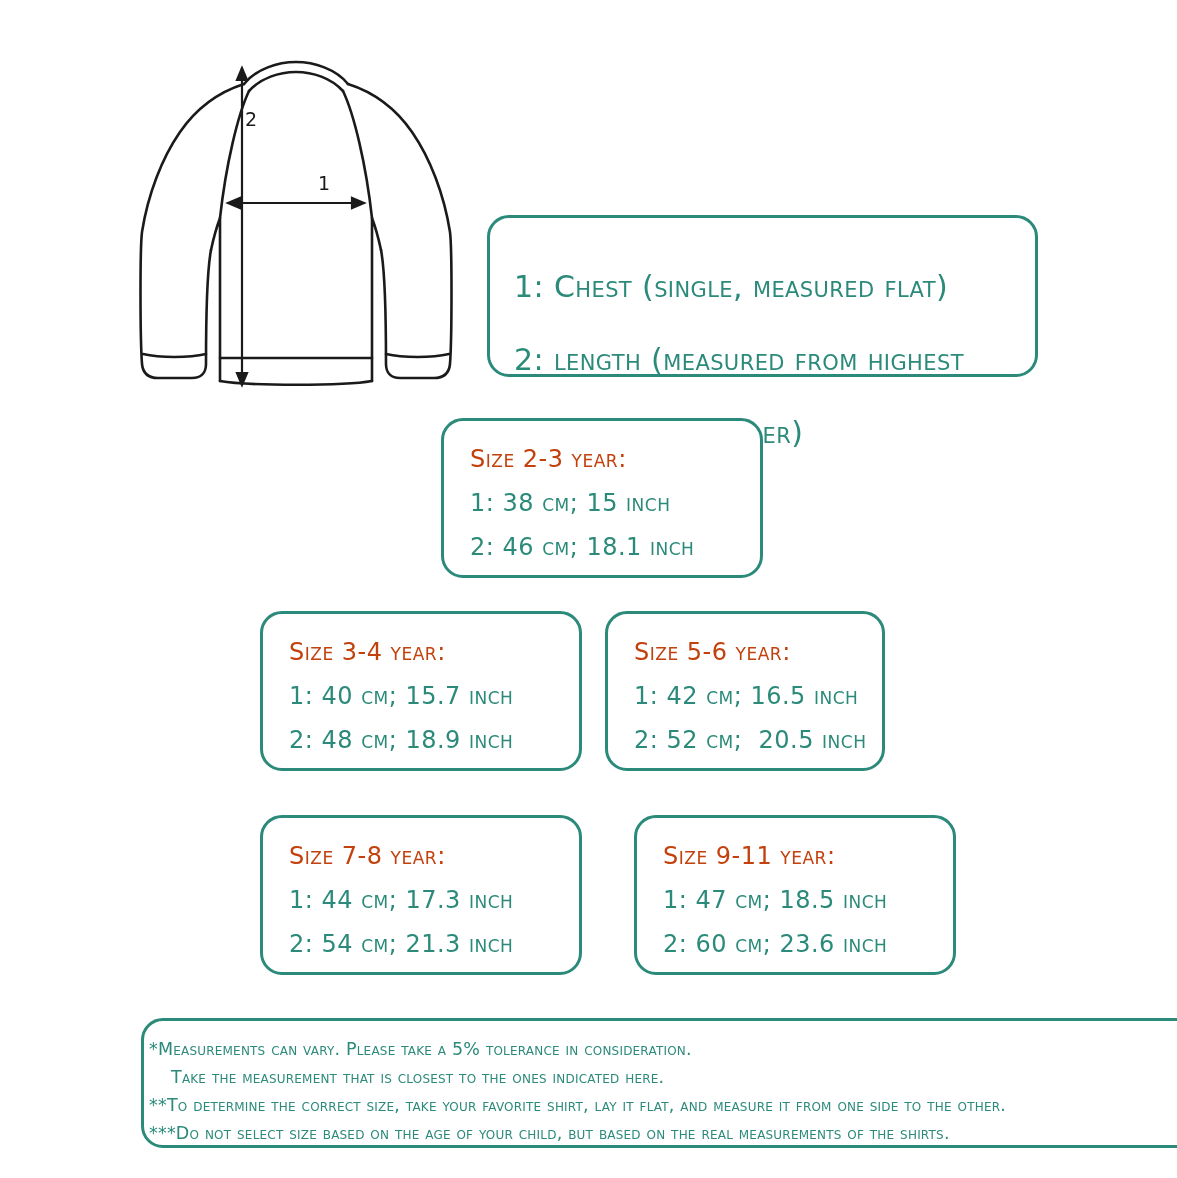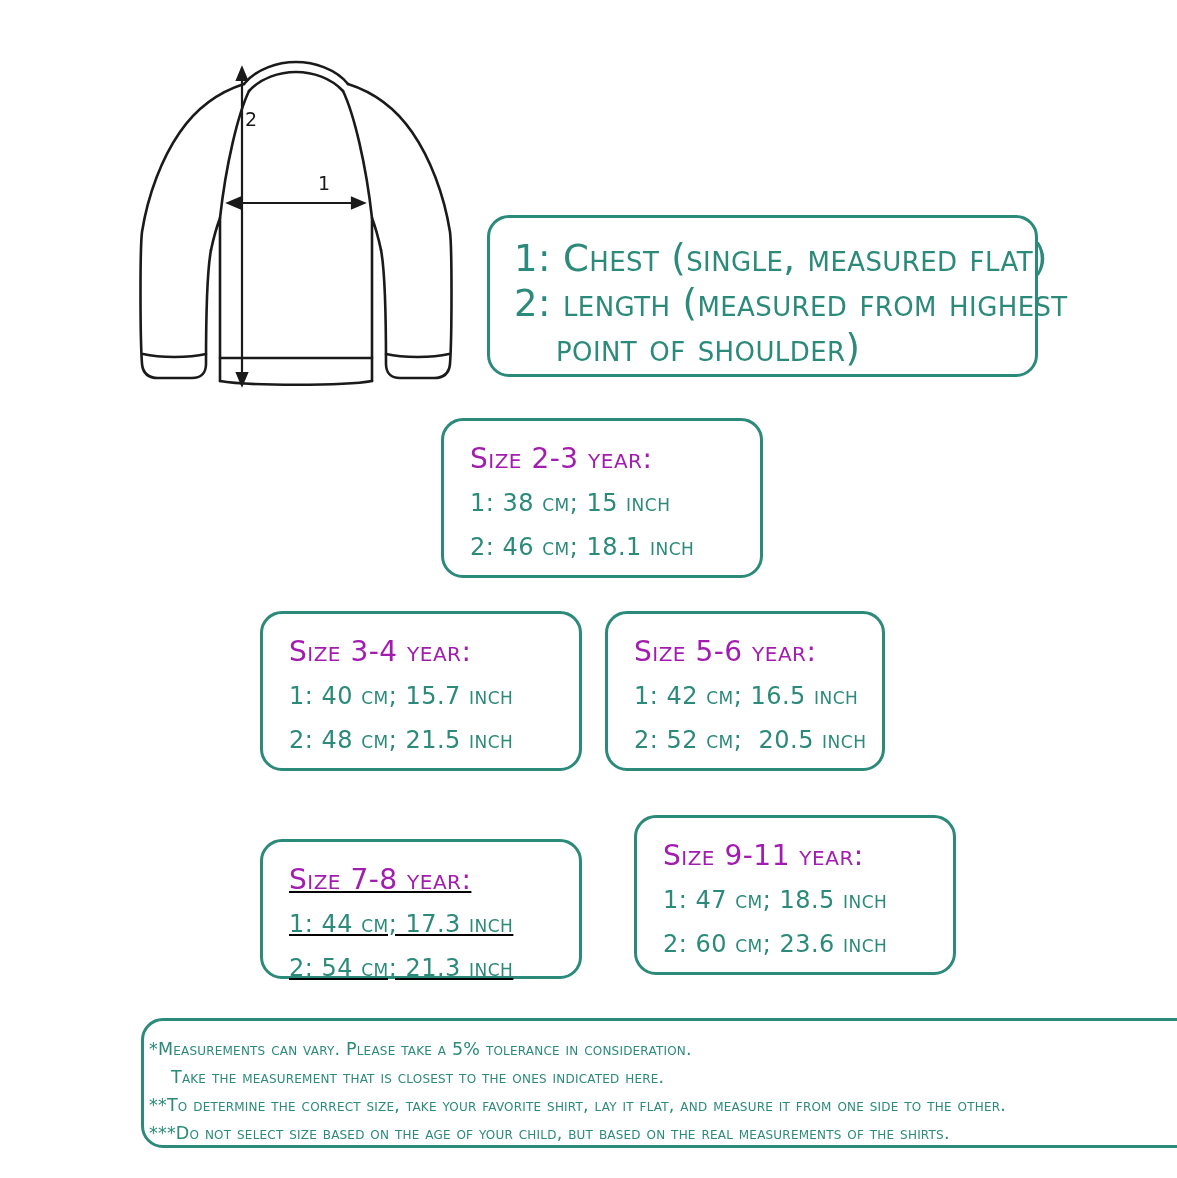--- a/index.html
+++ b/index.html
@@ -43,51 +43,52 @@
 
   
   #legend-box {
     left: 487px;
     top: 215px;
     width: 551px;
     height: 162px;
     padding: 18px 24px 0 24px;
   }
   #legend-box .line {
-    font-size: 37px;
+    font-size: 30px;
     line-height: 45px;
     font-variant: small-caps;
     letter-spacing: 0.4px;
+    margin-top: 28px;
   }
   #legend-box .indent {
     padding-left: 42px;
   }
 
   
   .size-card {
     padding: 16px 26px 0 26px;
   }
   .size-card .title {
-    color: #a21caf;
-    font-size: 28px;
+    color: #c2410c;
+    font-size: 24px;
     line-height: 44px;
     font-variant: small-caps;
     letter-spacing: 0.5px;
   }
   .size-card .line {
     font-size: 24px;
     line-height: 44px;
     font-variant: small-caps;
     letter-spacing: 0.5px;
   }
 
   #card-2-3  { left: 441px; top: 418px; width: 322px; height: 160px; }
   #card-3-4  { left: 260px; top: 611px; width: 322px; height: 160px; }
   #card-5-6  { left: 605px; top: 611px; width: 280px; height: 160px; }
-  #card-7-8  { left: 260px; top: 839px; width: 322px; height: 140px; text-decoration: underline; }
+  #card-7-8  { left: 260px; top: 815px; width: 322px; height: 160px; }
   #card-9-11 { left: 634px; top: 815px; width: 322px; height: 160px; }
 
   
   #notes-box {
     left: 141px;
     top: 1018px;
     width: 1069px;
     height: 130px;
     padding: 14px 20px 0 5px;
   }
@@ -175,21 +176,21 @@
 
   <div class="box size-card" id="card-2-3">
     <div class="title">Size 2-3 year:</div>
     <div class="line">1: 38 cm; 15 inch</div>
     <div class="line">2: 46 cm; 18.1 inch</div>
   </div>
 
   <div class="box size-card" id="card-3-4">
     <div class="title">Size 3-4 year:</div>
     <div class="line">1: 40 cm; 15.7 inch</div>
-    <div class="line">2: 48 cm; 21.5 inch</div>
+    <div class="line">2: 48 cm; 18.9 inch</div>
   </div>
 
   <div class="box size-card" id="card-5-6">
     <div class="title">Size 5-6 year:</div>
     <div class="line">1: 42 cm; 16.5 inch</div>
     <div class="line">2: 52 cm;  20.5 inch</div>
   </div>
 
   <div class="box size-card" id="card-7-8">
     <div class="title">Size 7-8 year:</div>

